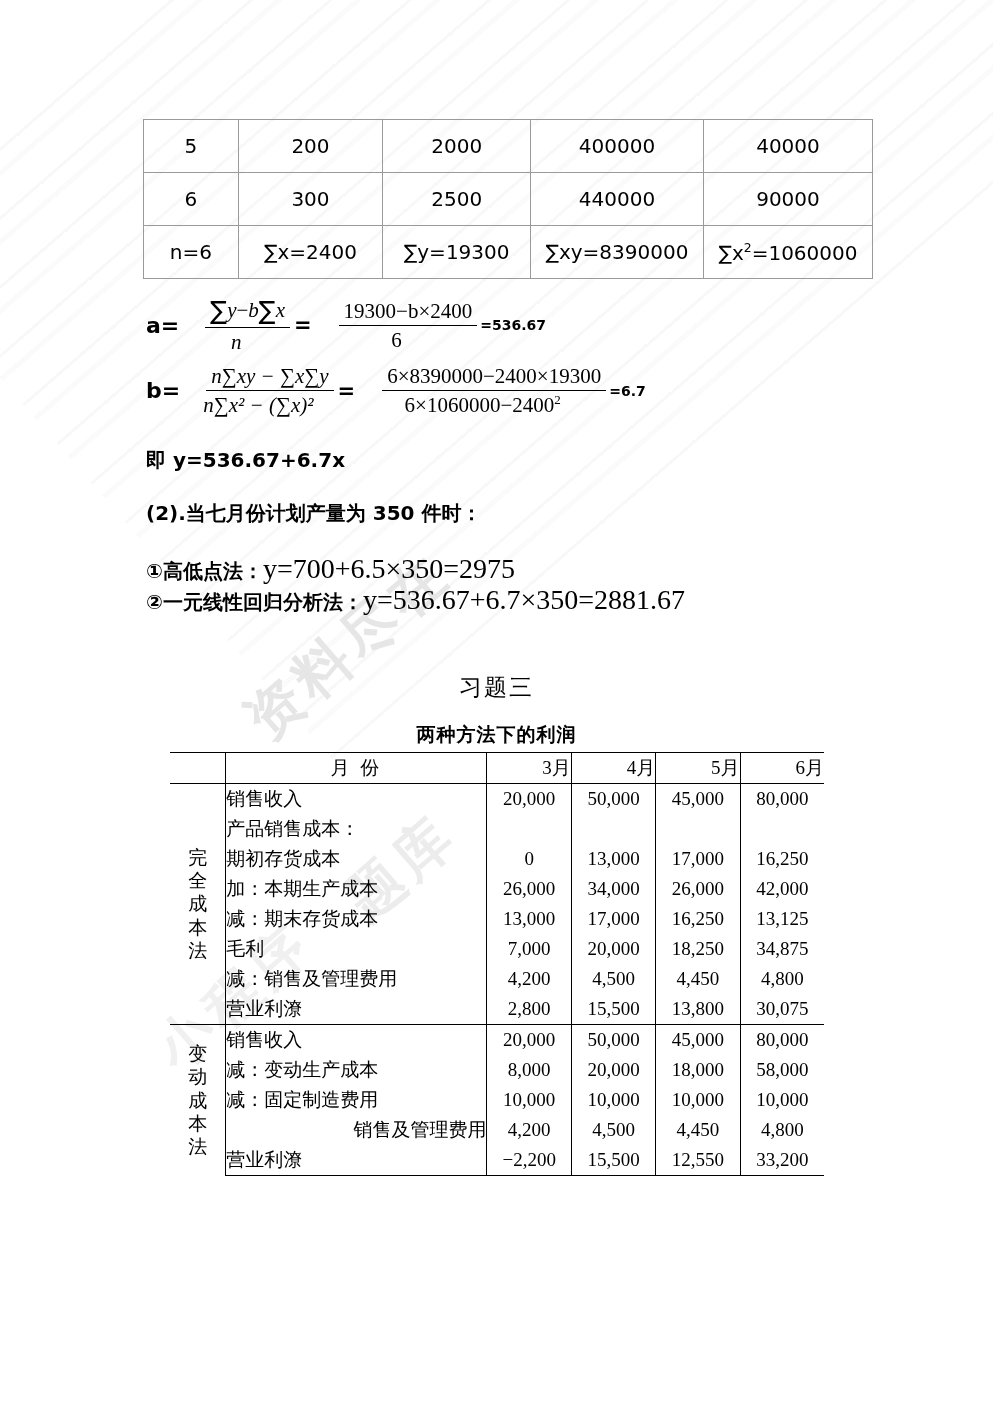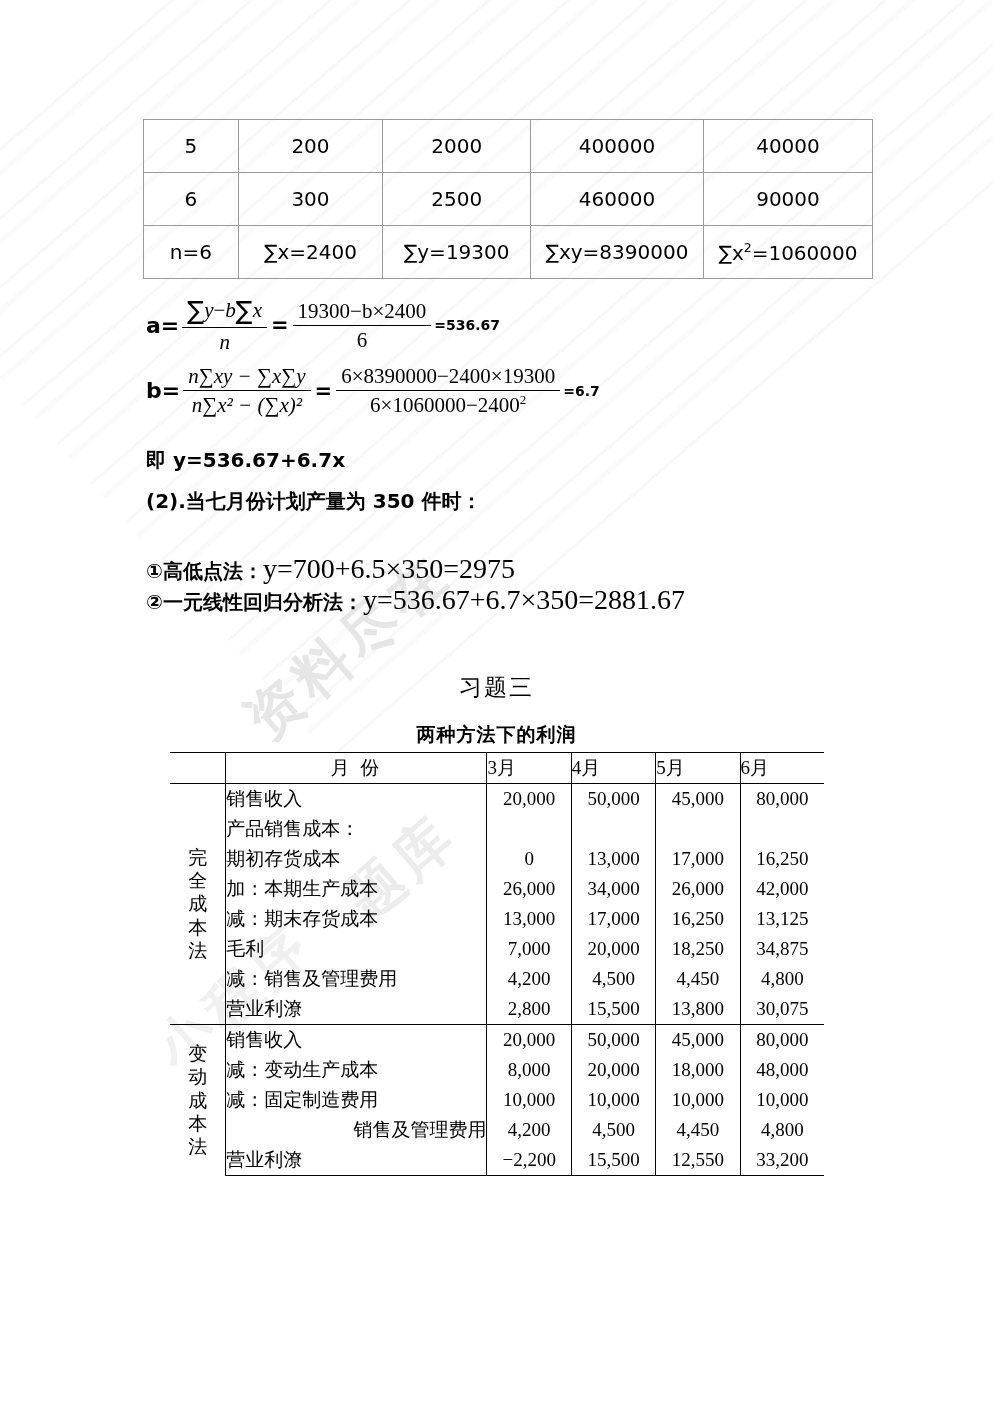--- a/index.html
+++ b/index.html
@@ -125,20 +125,21 @@
     margin: 0 3px;
     vertical-align: middle;
     font-family: "Liberation Serif", serif;
   }
   .frac > .num {
     padding: 0 5px 1px 5px;
     border-bottom: 1.5px solid #000;
     font-size: 21px;
     font-style: italic;
     line-height: 1.25;
+    margin-left: 23px;
   }
   .frac > .den {
     padding: 1px 5px 0 5px;
     font-size: 21px;
     font-style: italic;
     line-height: 1.25;
   }
   .frac .upright { font-style: normal; }
   .bigsum {
     font-family: "DejaVu Sans", sans-serif;
@@ -165,21 +166,21 @@
     font-size: 20px;
     white-space: nowrap;
     font-weight: bold;
   }
   .serif-run {
     font-family: "Liberation Serif", serif;
     font-weight: normal;
     font-size: 28px;
   }
   #line-ji    { left: 146px; top: 447px; }
-  #line-q2    { left: 146px; top: 488px; }
+  #line-q2    { left: 146px; top: 500px; }
   #line-m1    { left: 146px; top: 553px; }
   #line-m2    { left: 146px; top: 584px; }
 
   
   #ex3-title {
     position: absolute;
     left: 0; top: 672px;
     width: 993px;
     text-align: center;
     font-family: "Liberation Serif", serif;
@@ -246,21 +247,21 @@
   td.item-cell.i3 { padding-left: 48px; }
   td.item-cell.i4 { padding-left: 74px; text-align: right; }
   td.num-cell {
     width: 84px;
     text-align: center;
     padding-right: 7px;
     border-right: 1.2px solid #000;
   }
   td.num-cell.last { border-right: none; padding-right: 4px; }
   td.hdr-month {
-    text-align: left;
+    text-align: right;
     padding-right: 0;
     margin-top: 40px;
   }
   td.hdr-item {
     text-align: center;
     padding-left: 0;
     letter-spacing: 3px;
   }
   td.hdr-blank { border-right: 1.2px solid #000; }
 </style>
@@ -282,21 +283,21 @@
         <td class="c0">5</td>
         <td class="c1">200</td>
         <td class="c2">2000</td>
         <td class="c3">400000</td>
         <td class="c4">40000</td>
       </tr>
       <tr>
         <td class="c0">6</td>
         <td class="c1">300</td>
         <td class="c2">2500</td>
-        <td class="c3">460000</td>
+        <td class="c3">440000</td>
         <td class="c4">90000</td>
       </tr>
       <tr>
         <td class="c0">n=6</td>
         <td class="c1"><span class="sig">∑</span><span>x=2400</span></td>
         <td class="c2"><span class="sig">∑</span><span>y=19300</span></td>
         <td class="c3"><span class="sig">∑</span><span>xy=8390000</span></td>
         <td class="c4"><span class="sig">∑</span><span>x</span><sup>2</sup><span>=1060000</span></td>
       </tr>
     </tbody>
@@ -436,21 +437,21 @@
           <td class="num-cell">20,000</td>
           <td class="num-cell">50,000</td>
           <td class="num-cell">45,000</td>
           <td class="num-cell last">80,000</td>
         </tr>
         <tr class="">
           <td class="item-cell i1">减：变动生产成本</td>
           <td class="num-cell">8,000</td>
           <td class="num-cell">20,000</td>
           <td class="num-cell">18,000</td>
-          <td class="num-cell last">48,000</td>
+          <td class="num-cell last">58,000</td>
         </tr>
         <tr class="">
           <td class="item-cell i1">减：固定制造费用</td>
           <td class="num-cell">10,000</td>
           <td class="num-cell">10,000</td>
           <td class="num-cell">10,000</td>
           <td class="num-cell last">10,000</td>
         </tr>
         <tr class="">
           <td class="item-cell i4">销售及管理费用</td>

